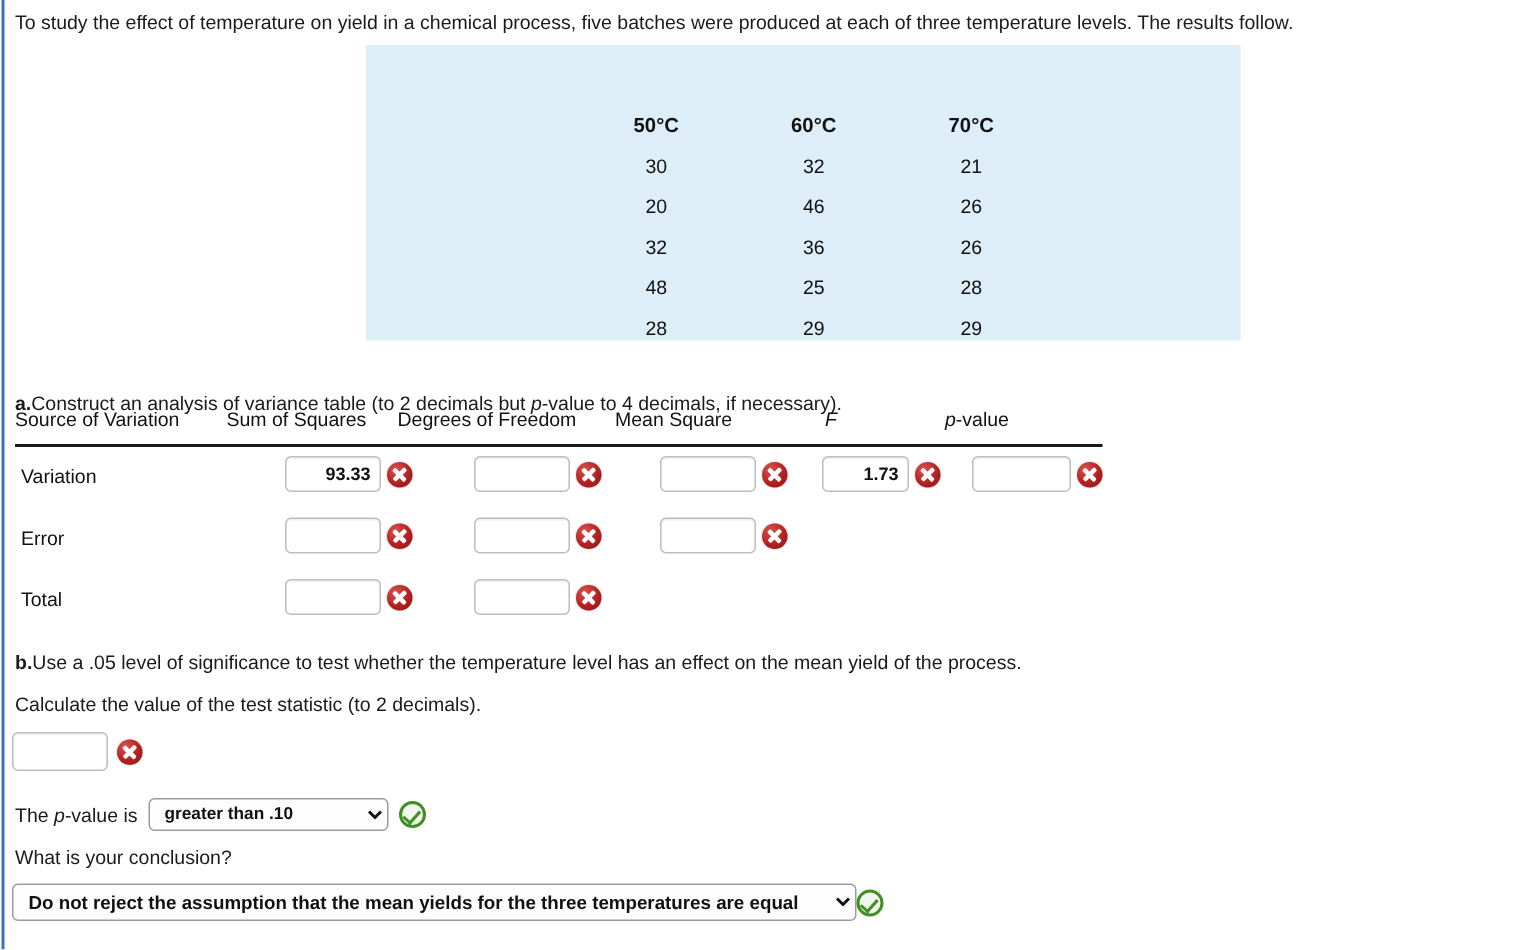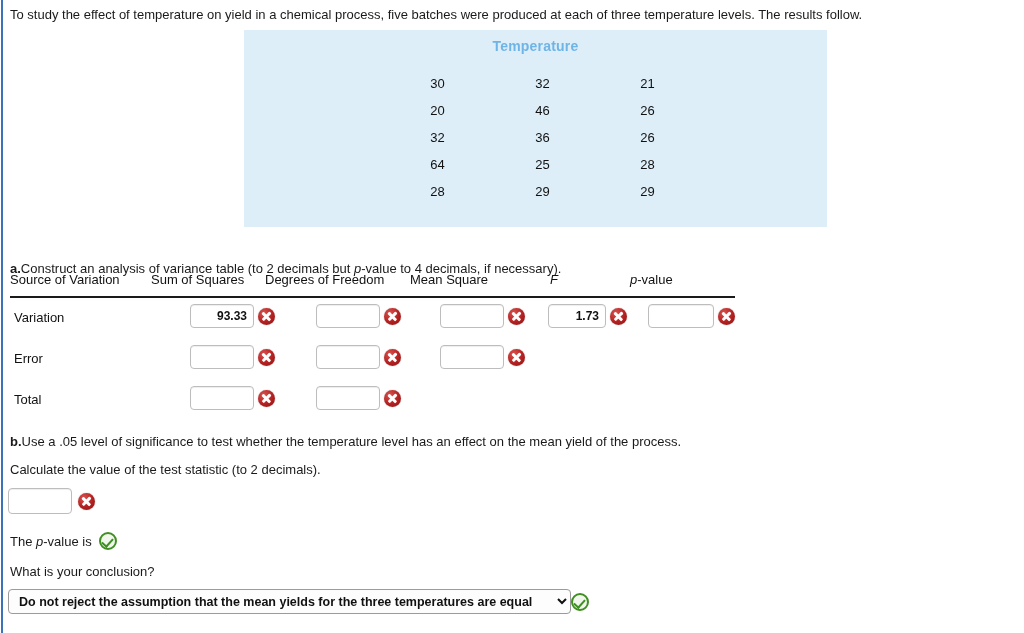--- a/index.html
+++ b/index.html
@@ -265,39 +265,43 @@
 </head>
 <body>
 
 <div id="page-edge"></div>
 
 <div id="page">
 
   <div class="intro">To study the effect of temperature on yield in a chemical process, five batches were produced at each of three temperature levels. The results follow.</div>
 
   <div id="data-table">
-    <div id="data-title">Temperature</div>
     <div class="dt-grid">
+      <div class="dt-row dt-head">
+        <div class="dt-cell">50°C</div>
+        <div class="dt-cell">60°C</div>
+        <div class="dt-cell">70°C</div>
+      </div>
       <div class="dt-row">
         <div class="dt-cell">30</div>
         <div class="dt-cell">32</div>
         <div class="dt-cell">21</div>
       </div>
       <div class="dt-row">
         <div class="dt-cell">20</div>
         <div class="dt-cell">46</div>
         <div class="dt-cell">26</div>
       </div>
       <div class="dt-row">
         <div class="dt-cell">32</div>
         <div class="dt-cell">36</div>
         <div class="dt-cell">26</div>
       </div>
       <div class="dt-row">
-        <div class="dt-cell">64</div>
+        <div class="dt-cell">48</div>
         <div class="dt-cell">25</div>
         <div class="dt-cell">28</div>
       </div>
       <div class="dt-row">
         <div class="dt-cell">28</div>
         <div class="dt-cell">29</div>
         <div class="dt-cell">29</div>
       </div>
     </div>
   </div>
@@ -375,20 +379,23 @@
 
   <div class="q-text" style="left:10px; top:461px;text-align:center;">Calculate the value of the test statistic (to 2 decimals).</div>
 
   <div id="stat-wrap">
     <input class="fld stat" type="text" value="" style="">
     <span class="badge"></span>
   </div>
 
   <div id="pval-line">
     <span><span>The </span><i>p</i><span>-value is</span></span>
+    <select class="sel pval">
+      <option>greater than .10</option>
+    </select>
     <span class="check"></span>
   </div>
 
   <div class="q-text" id="concl-q">What is your conclusion?</div>
 
   <div id="concl-wrap">
     <select class="sel concl">
       <option>Do not reject the assumption that the mean yields for the three temperatures are equal</option>
     </select>
     <span class="check"></span>

